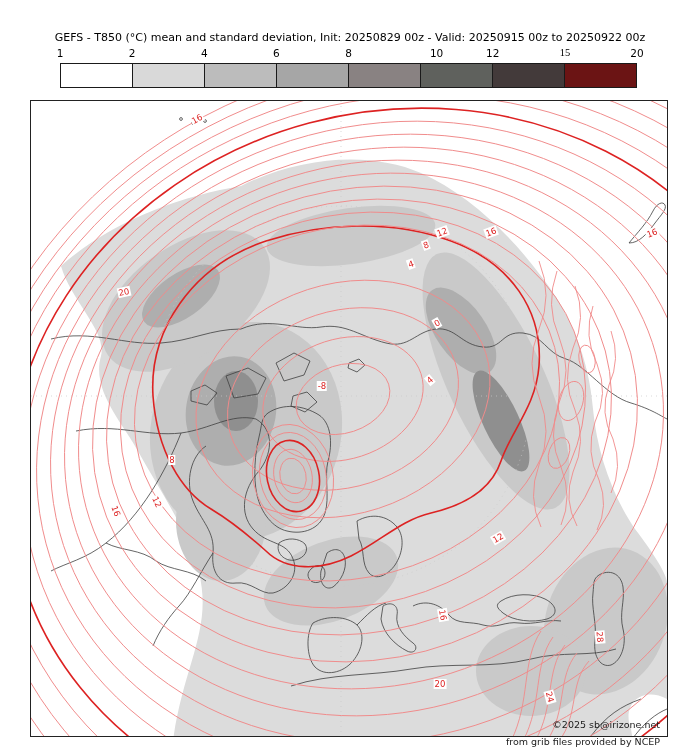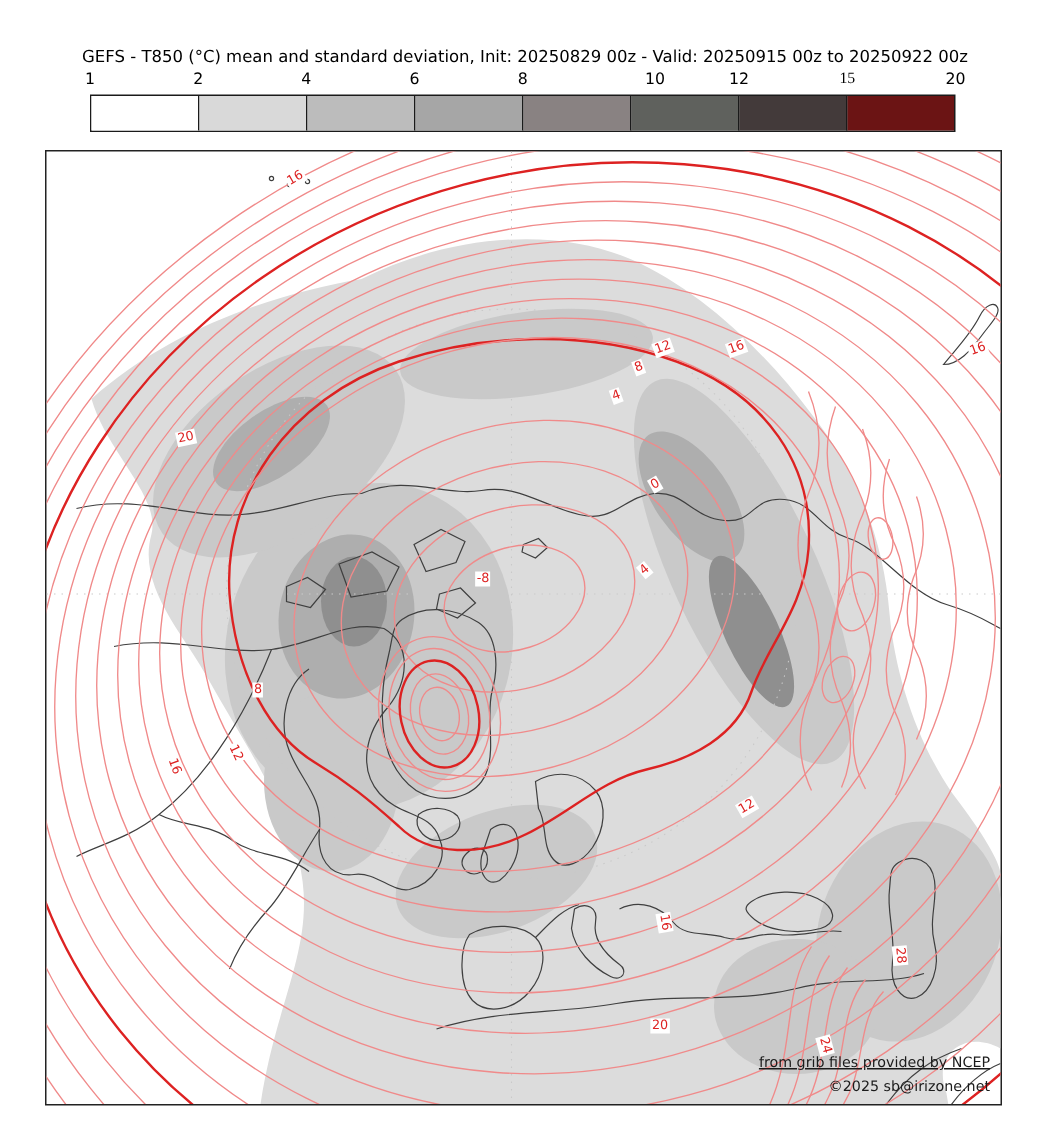--- a/index.html
+++ b/index.html
@@ -25,21 +25,21 @@
   .c-thin{stroke:var(--contour,#f08a8a);stroke-width:.9;fill:none;}
   .c-major{stroke:var(--contour-major,#dd2222);stroke-width:1.6;fill:none;}
   .grat{stroke:#c9c9c9;stroke-width:.7;stroke-dasharray:1 4;fill:none;}
   
   .labels-layer{position:absolute;left:0;top:0;width:700px;height:748px;pointer-events:none;}
   .c-label{position:absolute;transform:translate(-50%,-50%);background:#fff;
            color:var(--contour-major,#dd2222);font-size:8.5px;line-height:10px;
            padding:0 1px;white-space:nowrap;}
   
   .attrib{position:absolute;right:40px;text-align:right;font-size:9.5px;color:#1b1b1b;}
-  .attrib.l1{top:703px;text-decoration:underline;} .attrib.l2{top:719px;text-align:right;}
+  .attrib.l1{top:736px;} .attrib.l2{top:719px;text-align:right;}
 </style>
 </head>
 <body>
 
 <div class="page">
 
   <div class="title">GEFS - T850 (°C) mean and standard deviation, Init: 20250829 00z - Valid: 20250915 00z to 20250922 00z</div>
 
   <div class="cb-ticks">
       <span class="cb-tick" style="left: 0%;">1</span>

